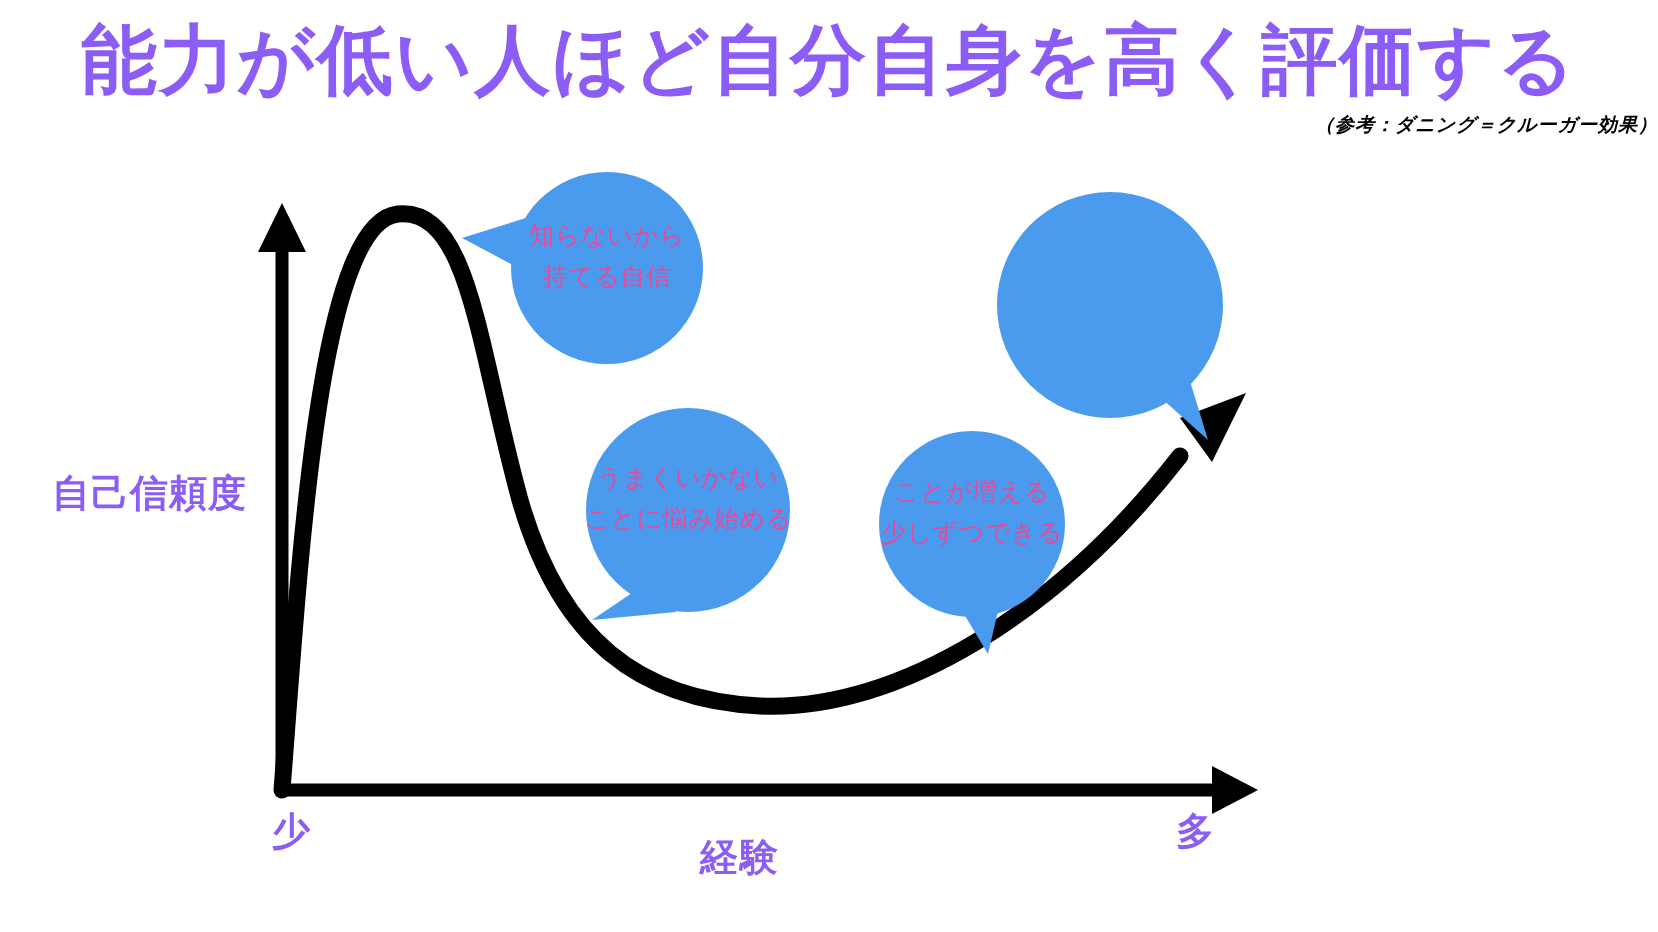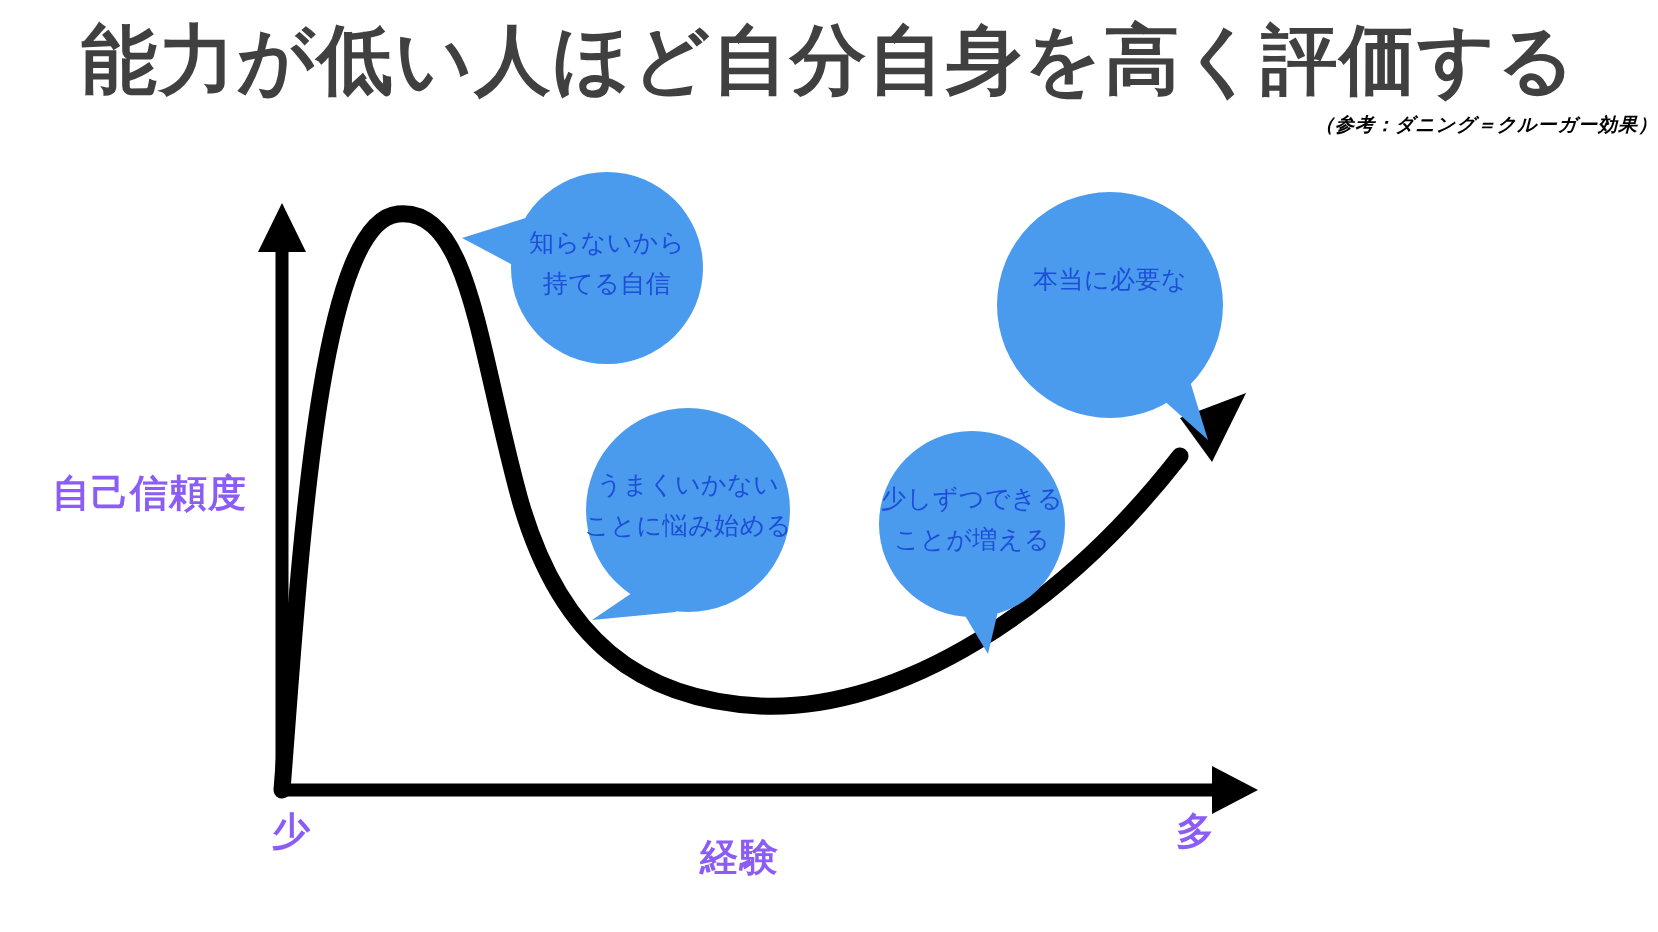--- a/index.html
+++ b/index.html
@@ -23,21 +23,21 @@
   #title {
     position: absolute;
     left: 0;
     top: 22px;
     width: 1658px;
     text-align: center;
     font-family: "DejaVu Sans", "Liberation Sans", sans-serif;
     font-size: 76px;
     font-weight: 700;
     line-height: 1.0;
-    color: #404040;
+    color: #8b5cf6;
     letter-spacing: 2px;
     white-space: nowrap;
   }
   #subtitle {
     position: absolute;
     left: 0;
     top: 112px;
     width: 1658px;
     text-align: right;
     font-family: "DejaVu Sans", "Liberation Sans", sans-serif;
@@ -86,30 +86,29 @@
   }
   #x-tick-max {
     left: 1176px;
     top: 806px;
     font-size: 38px;
   }
 
   
   .bubble-text {
     position: absolute;
-    color: #1d4ed8;
-    font-family: Liberation Sans, sans-serif;
+    color: #ec4899;
+    font-family: Liberation Serif, serif;
     font-size: 25px;
     font-weight: 400;
     line-height: 1.62;
     text-align: center;
     white-space: nowrap;
     letter-spacing: 0.5px;
     pointer-events: none;
-    margin-top: 6px;
   }
 </style>
 </head>
 <body>
 
 <div id="canvas">
 
   <div id="title">能力が低い人ほど自分自身を高く評価する</div>
   <div id="subtitle">（参考：ダニング＝クルーガー効果）</div>
 
@@ -159,26 +158,25 @@
     <div>知らないから</div>
     <div>持てる自信</div>
   </div>
 
   <div class="bubble-text" style="left:578px; top:458px; width:220px;">
     <div>うまくいかない</div>
     <div>ことに悩み始める</div>
   </div>
 
   <div class="bubble-text" style="left:862px; top:472px; width:220px;">
+    <div>ことが増える</div>
     <div>少しずつできる</div>
-    <div>ことが増える</div>
   </div>
 
   <div class="bubble-text" style="left:1010px; top:253px; width:200px;">
-    <div>本当に必要な</div>
   </div>
 
   <div class="axis-label" id="y-axis-label">自己信頼度</div>
   <div class="axis-label" id="x-tick-min">少</div>
   <div class="axis-label" id="x-axis-label">経験</div>
   <div class="axis-label" id="x-tick-max">多</div>
 
 </div>
 
 </body></html>

